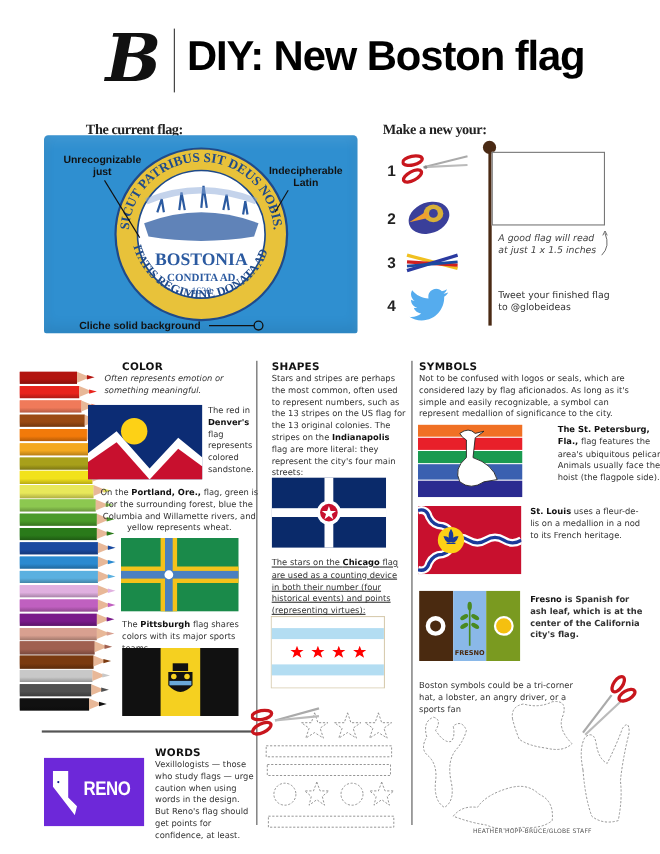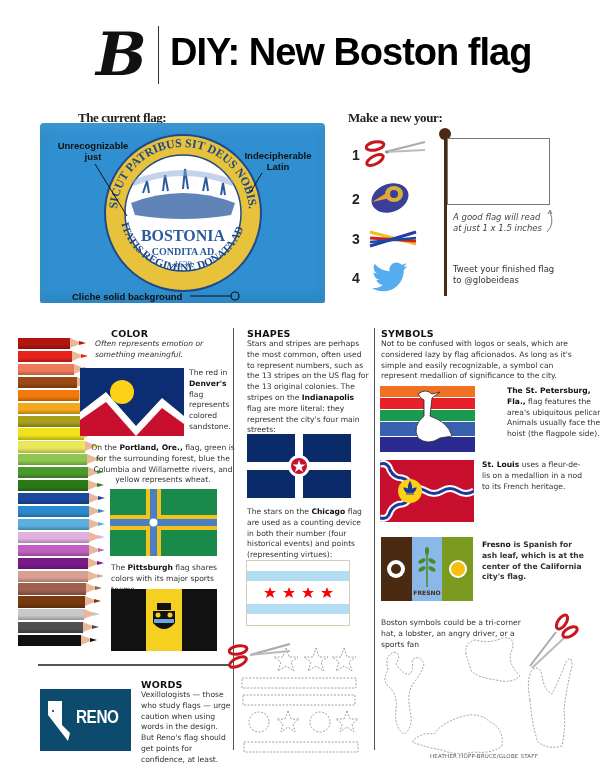--- a/index.html
+++ b/index.html
@@ -227,21 +227,21 @@
   <rect x="43" y="30" width="20" height="4" fill="#6aa8d8"></rect>
   <circle cx="47" cy="26" r="2.5" fill="#f5d020"></circle>
   <circle cx="59" cy="26" r="2.5" fill="#f5d020"></circle>
   <rect x="46" y="14" width="14" height="7" fill="#111"></rect>
 </svg>
 
 <div class="abs hr" style="left:38px;top:664px;width:192px;"></div>
 
 <div class="abs col-head" style="left:141px;top:679px;">WORDS</div>
 <div class="abs body-text" style="left:141px;top:690px;width:92px;">Vexillologists — those who study flags — urge caution when using words in the design. But Reno's flag should get points for confidence, at least.</div>
-<div class="abs flag" style="left:40px;top:689px;width:91px;height:62px;background:#0c4a6e;">
+<div class="abs flag" style="left:40px;top:689px;width:91px;height:62px;background:#6d28d9;">
   <svg style="position:absolute;left:8px;top:12px;width:24px;height:40px;" viewBox="0 0 24 40">
     <polygon points="0,0 14,0 14,24 22,32 20,40 0,14" fill="#fff"></polygon>
     <circle cx="5" cy="10" r="1" fill="#0a1a8a"></circle>
   </svg>
   <div style="position:absolute;left:36px;top:18px;color:#fff;font-family:'Liberation Sans',sans-serif;font-weight:bold;font-size:18px;letter-spacing:-0.5px;transform:scaleX(0.85);transform-origin:left;">RENO</div>
 </div>
 
 <div class="abs col-rule" style="left:233px;top:328px;height:422px;"></div>
 <div class="abs col-rule" style="left:374px;top:328px;height:422px;"></div>
 
@@ -250,21 +250,21 @@
 
 <svg class="abs" style="left:247px;top:434px;width:104px;height:64px;" viewBox="0 0 104 64">
   <rect width="104" height="64" fill="#0a2a6a"></rect>
   <rect x="0" y="28" width="104" height="8" fill="#fff"></rect>
   <rect x="48" y="0" width="8" height="64" fill="#fff"></rect>
   <circle cx="52" cy="32" r="11" fill="#fff"></circle>
   <circle cx="52" cy="32" r="8" fill="#c8102e"></circle>
   <polygon points="52,26 53.6,30.5 58.5,30.5 54.6,33.3 56,38 52,35.2 48,38 49.4,33.3 45.5,30.5 50.4,30.5" fill="#fff"></polygon>
 </svg>
 
-<div class="abs body-text" style="left:247px;top:507px;width:122px;"><span>The stars on the </span><b>Chicago</b><span> flag are used as a counting device in both their number (four historical events) and points (representing virtues):</span></div>
+<div class="abs body-text" style="left:247px;top:507px;width:122px;text-decoration:underline;"><span>The stars on the </span><b>Chicago</b><span> flag are used as a counting device in both their number (four historical events) and points (representing virtues):</span></div>
 
 <svg class="abs" style="left:246px;top:560px;width:104px;height:66px;" viewBox="0 0 104 66">
   <rect x="0.5" y="0.5" width="103" height="65" fill="#fff" stroke="#d8ccb0"></rect>
   <rect x="1" y="11" width="102" height="10" fill="#b3ddf2"></rect>
   <rect x="1" y="44" width="102" height="10" fill="#b3ddf2"></rect>
   <g fill="#ff0000">
     <polygon points="24,27 25.5,31 30,31 26.5,33.5 28,38 24,35.5 20,38 21.5,33.5 18,31 22.5,31"></polygon>
     <polygon points="43,27 44.5,31 49,31 45.5,33.5 47,38 43,35.5 39,38 40.5,33.5 37,31 41.5,31"></polygon>
     <polygon points="62,27 63.5,31 68,31 64.5,33.5 66,38 62,35.5 58,38 59.5,33.5 56,31 60.5,31"></polygon>
     <polygon points="81,27 82.5,31 87,31 83.5,33.5 85,38 81,35.5 77,38 78.5,33.5 75,31 79.5,31"></polygon>

